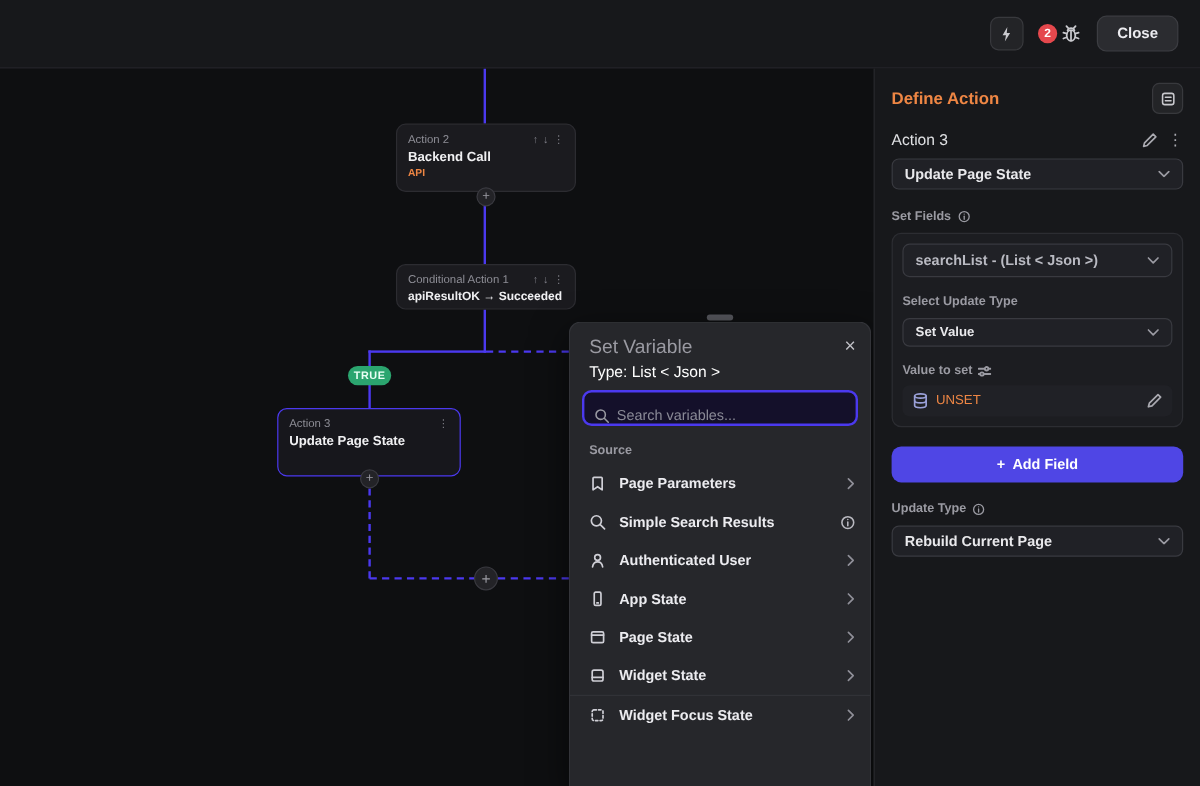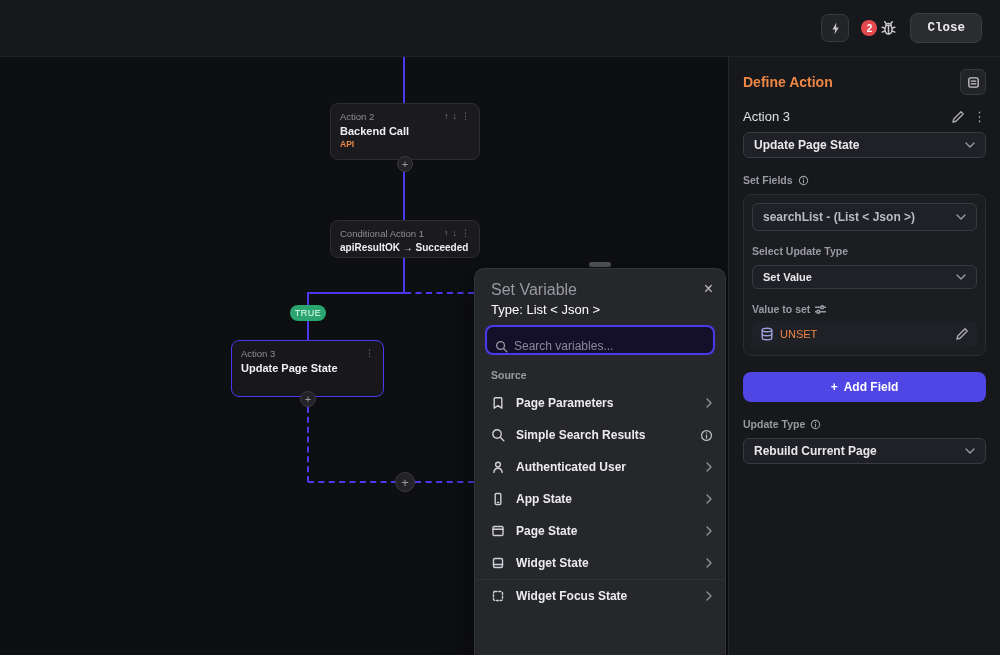--- a/index.html
+++ b/index.html
@@ -11,21 +11,21 @@
   
   .topbar{position:absolute;top:0;left:0;width:1000px;height:57px;background:#17181b;
     border-bottom:1px solid #232428;display:flex;align-items:center;justify-content:flex-end;
     padding:0 18px;gap:12px;z-index:20}
   .icon-btn{width:28px;height:28px;border-radius:7px;background:#232427;border:1px solid #38393d;
     display:flex;align-items:center;justify-content:center;color:#c9c9ce;cursor:pointer}
   .bug-wrap{display:flex;align-items:center;gap:2px;color:#c9c9ce;cursor:pointer}
   .badge{min-width:16px;height:16px;border-radius:9px;background:var(--badge-red);color:#fff;
     font-size:10px;font-weight:700;display:flex;align-items:center;justify-content:center;padding:0 4px}
   .close-btn{height:30px;padding:0 16px;border-radius:8px;background:#2b2c30;border:1px solid #3c3d42;
-    color:#ececf0;font-size:12.5px;font-weight:700;cursor:pointer;font-family:Liberation Mono, monospace}
+    color:#ececf0;font-size:12.5px;font-weight:700;cursor:pointer;font-family:Liberation Sans, sans-serif}
 
   
   .vline{width:2px;background:var(--primary-purple);z-index:1}
   .hline{height:2px;background:var(--primary-purple);z-index:1}
   .vdash{width:0;border-left:2px dashed var(--primary-purple);z-index:1}
   .hdash{height:0;border-top:2px dashed var(--primary-purple);z-index:1}
   .plus{border-radius:50%;background:#232327;border:1px solid #3a3a40;color:#9a9aa2;
     display:flex;align-items:center;justify-content:center;z-index:3;cursor:pointer}
   .plus.sm{width:16px;height:16px;font-size:11px}
   .plus.lg{width:20px;height:20px;font-size:13px}
@@ -34,21 +34,21 @@
   .node{background:#1b1b1f;border:1px solid #2c2c31;border-radius:8px;padding:7px 9px;z-index:2}
   .node.selected{border:1.5px solid var(--primary-purple);background:#17171c}
   .node-head{display:flex;align-items:center;justify-content:space-between}
   .kicker{font-size:9.5px;color:#8d8d95}
   .node-icons{display:flex;gap:4px;color:#7d7d85;font-size:9px;line-height:1}
   .node-icons span{cursor:pointer}
   .node-title{font-size:11px;font-weight:700;color:#f0f0f2;margin-top:3px;white-space:nowrap}
   .node-title.xs{font-size:10px}
   .node-tag{font-size:8.5px;font-weight:700;color:var(--accent-orange);margin-top:2px}
   .true-badge{width:36px;height:16px;border-radius:8px;background:var(--true-green);color:#eafff5;
-    font-size:9px;font-weight:400;letter-spacing:.5px;display:flex;align-items:center;justify-content:center;z-index:3}
+    font-size:9px;font-weight:700;letter-spacing:.5px;display:flex;align-items:center;justify-content:center;z-index:3}
 
   
   .modal{position:absolute;left:474px;top:268px;width:252px;height:387px;background:#26272b;
     border:1px solid #333439;border-bottom:none;border-radius:10px 10px 0 0;z-index:10;
     box-shadow:0 10px 30px rgba(0,0,0,.55);overflow:hidden}
   .modal-header{padding:12px 14px 0 16px;position:relative}
   .modal-kicker{font-size:16px;color:#9a9aa2}
   .modal-title{font-size:13px;font-weight:400;color:#fff;margin-top:3px}
   .modal-close{position:absolute;right:12px;top:12px;background:none;border:none;color:#c2c2c8;
     font-size:16px;line-height:1;cursor:pointer;font-family:inherit}

